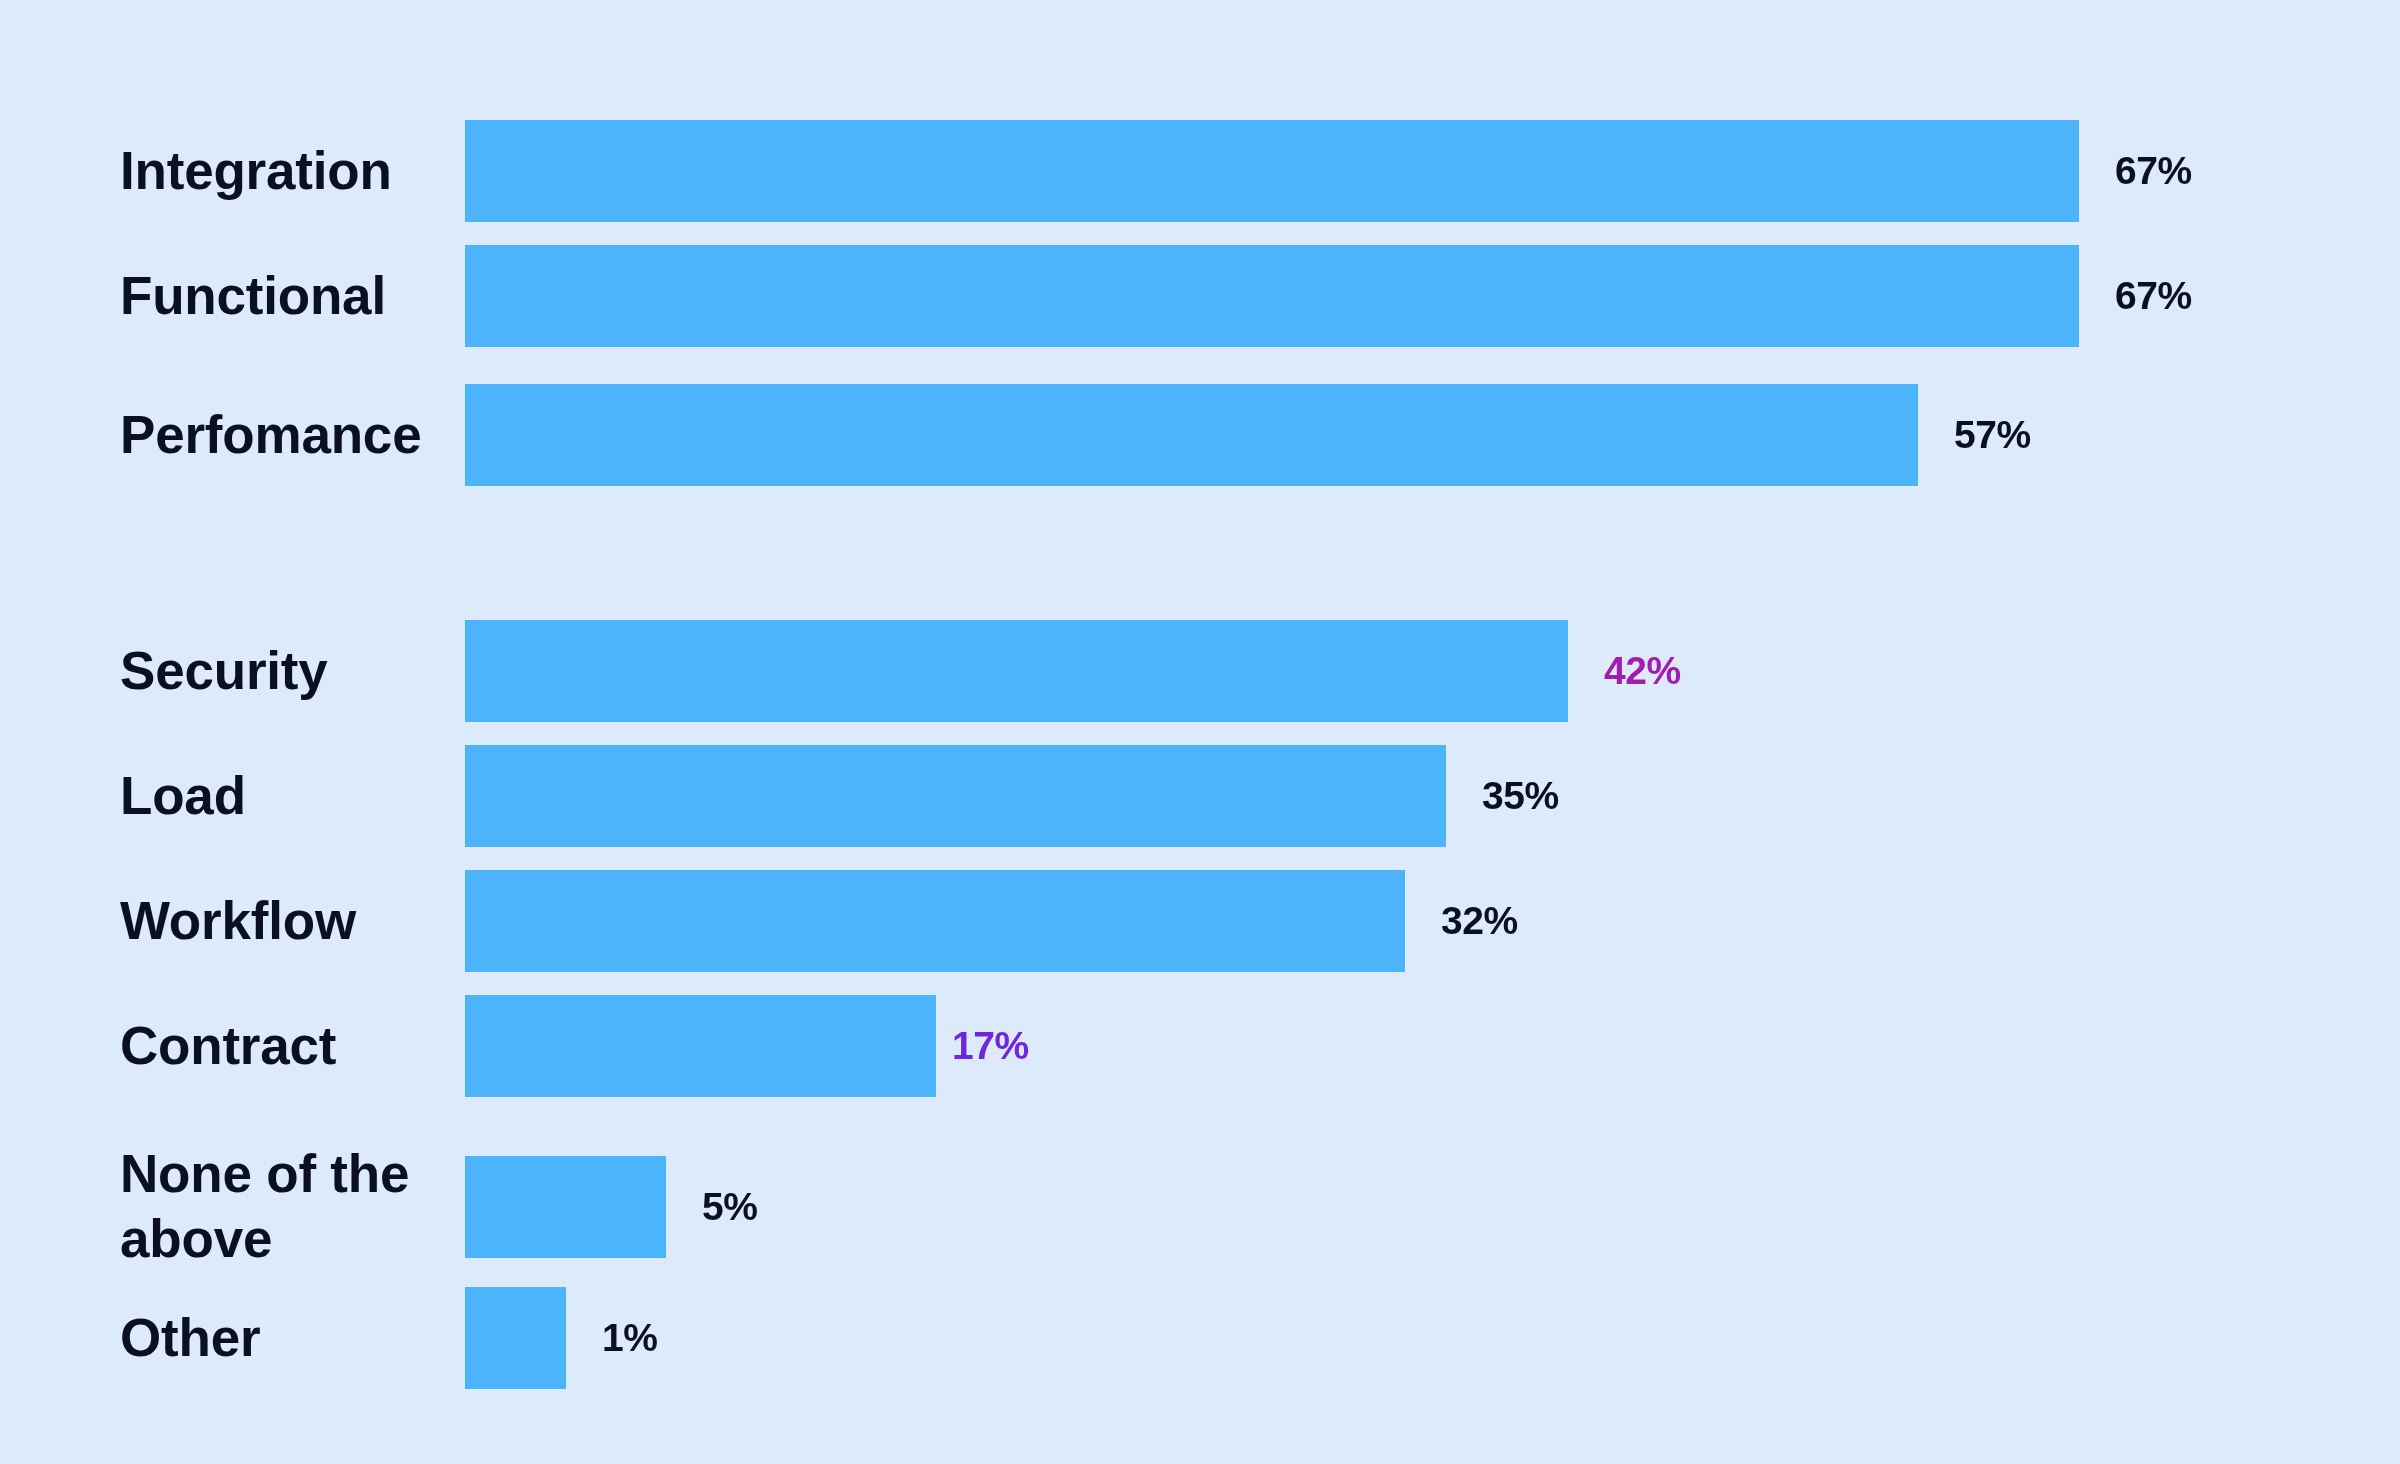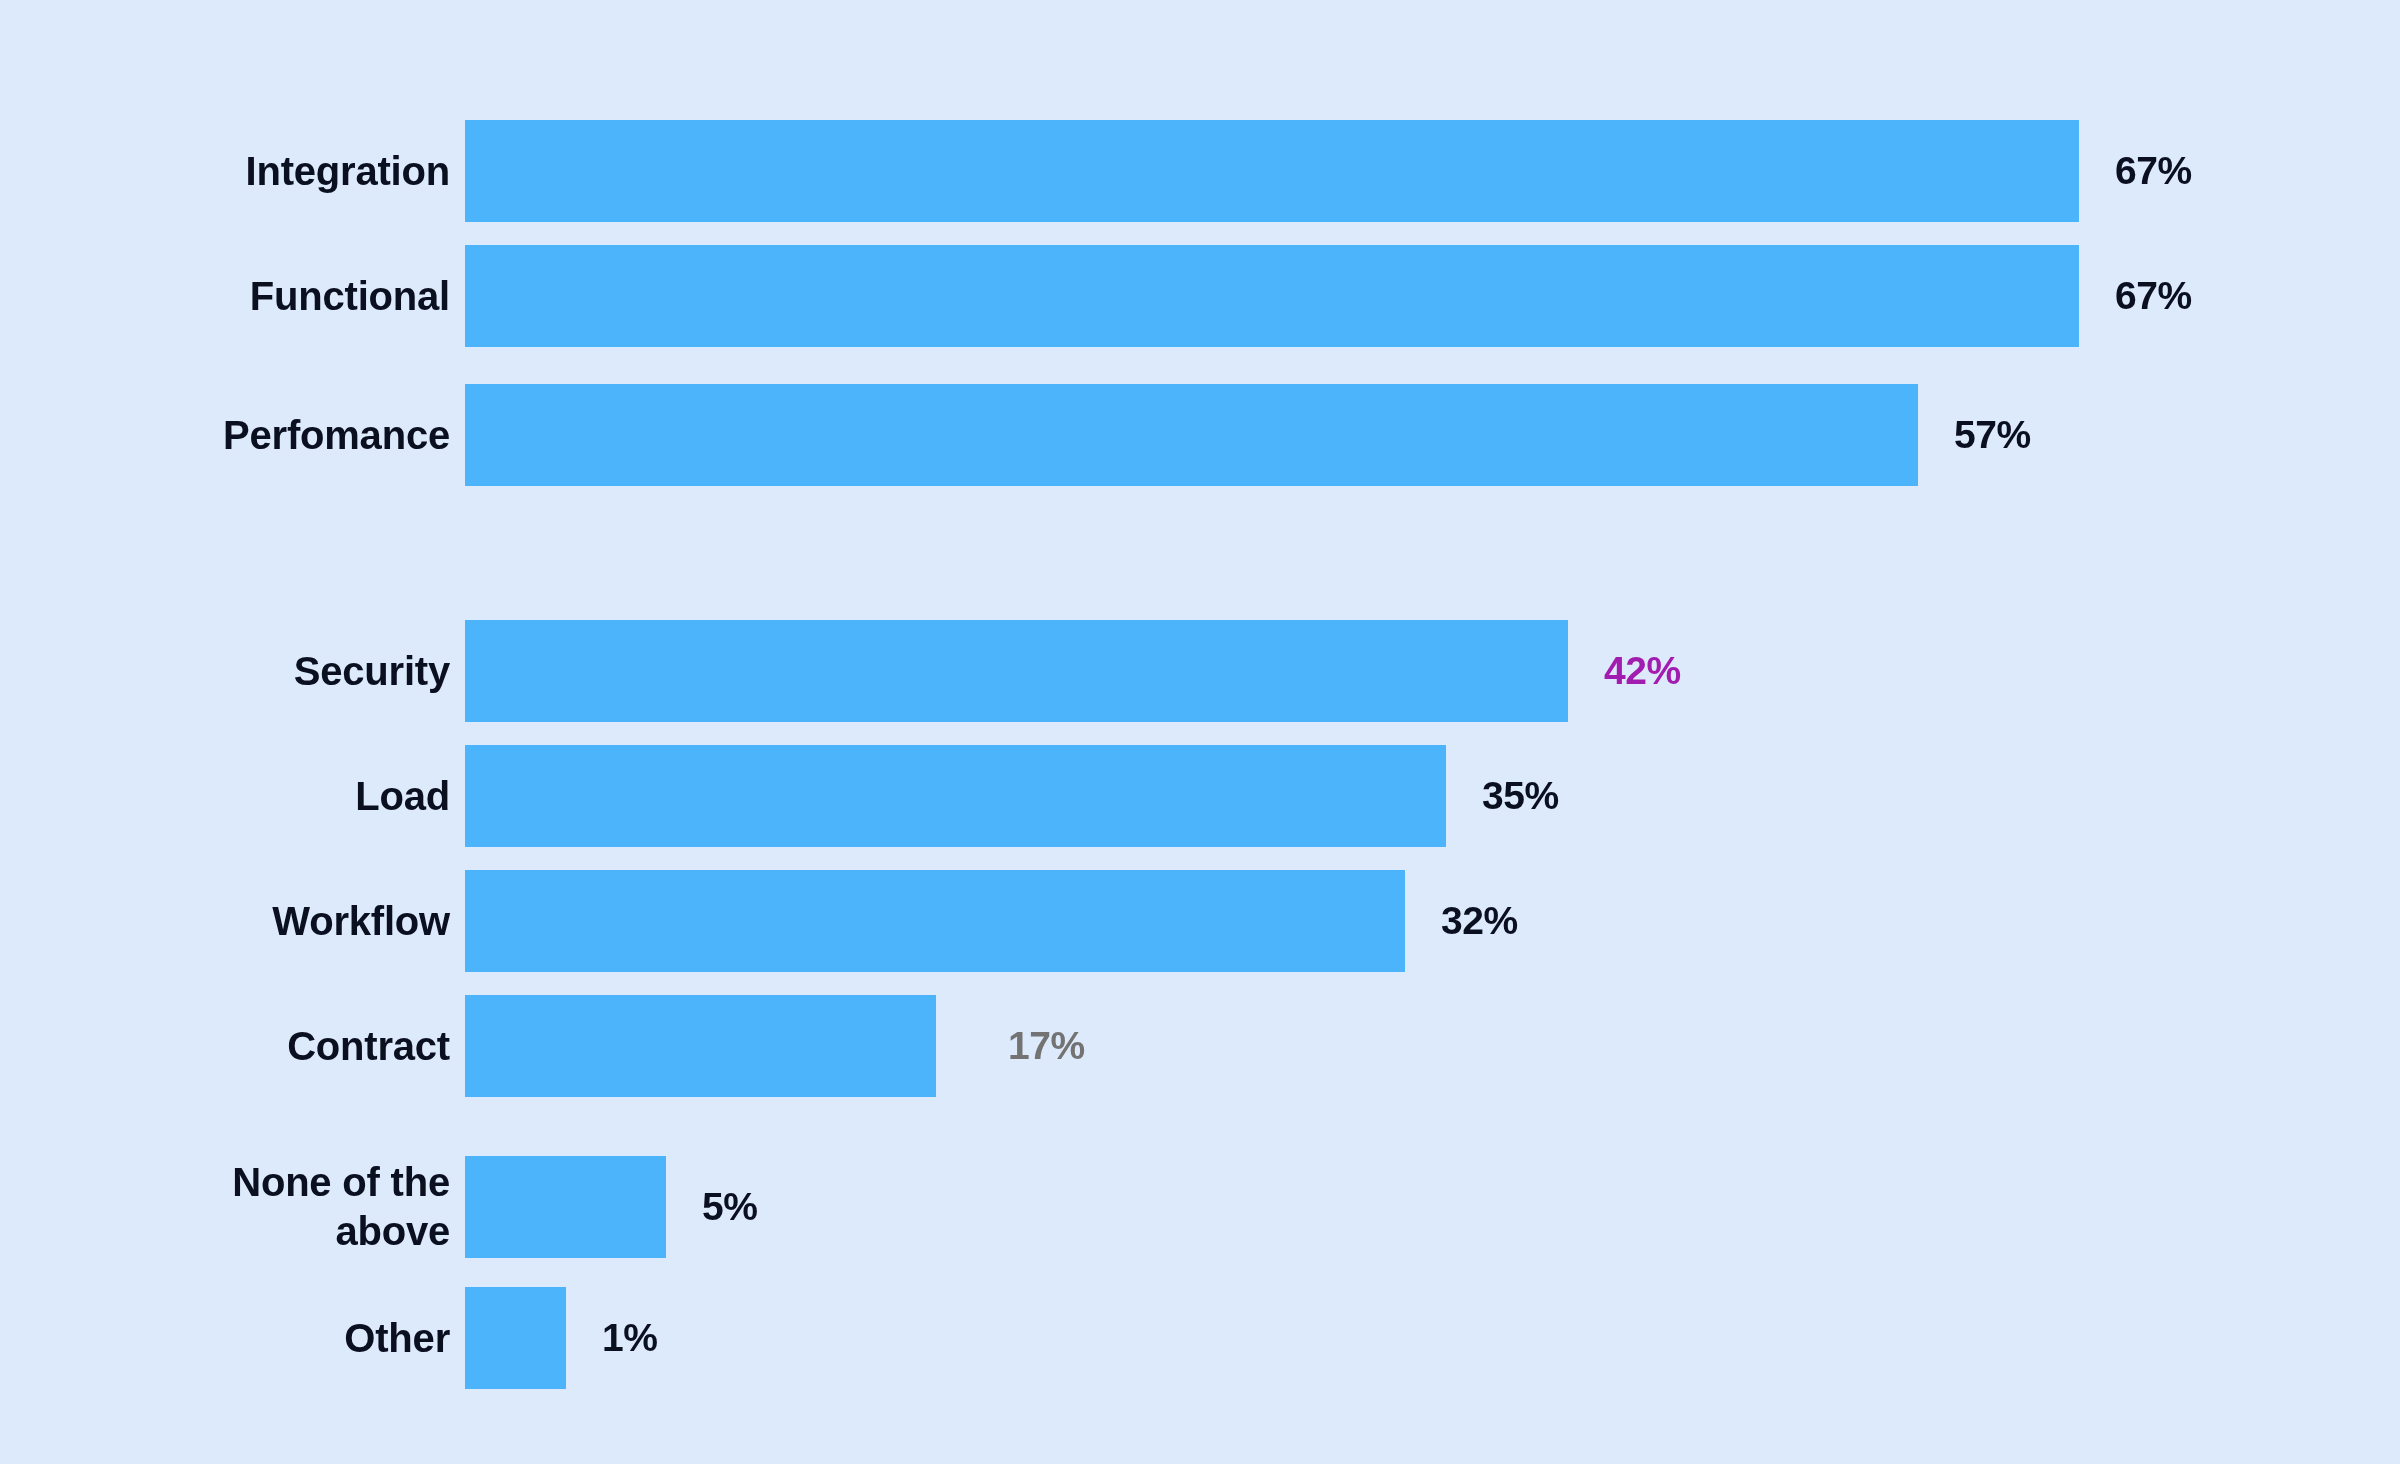--- a/index.html
+++ b/index.html
@@ -27,26 +27,26 @@
     height: 102px;
     width: 2400px;
   }
 
   .bar-label {
     position: absolute;
     left: 120px;
     width: 330px;
     top: 50%;
     transform: translateY(-50%);
-    font-size: 40px;
+    font-size: 53px;
     font-weight: 700;
     color: #0b1020;
     line-height: 1.22;
     letter-spacing: -0.2px;
-    text-align: right;
+    text-align: left;
   }
 
   .bar-track {
     position: absolute;
     left: 465px;
     top: 0;
     height: 102px;
   }
 
   .bar-fill {
@@ -109,21 +109,21 @@
       <div class="bar-track" style="left: 465px;">
         <div class="bar-fill" style="width: 940px; background: rgb(75, 180, 250);"></div>
       </div>
       <div class="bar-value" style="left: 1441px; color: rgb(11, 16, 32);">32%</div>
     </div>
     <div class="bar-row" style="top: 995px;">
       <div class="bar-label">Contract</div>
       <div class="bar-track" style="left: 465px;">
         <div class="bar-fill" style="width: 471px; background: rgb(75, 180, 250);"></div>
       </div>
-      <div class="bar-value" style="left: 1008px; color: #737373; text-align: center;">17%</div>
+      <div class="bar-value" style="left: 952px; color: #6d28d9; text-align: center;">17%</div>
     </div>
     <div class="bar-row" style="top: 1156px;">
       <div class="bar-label">None of the above</div>
       <div class="bar-track" style="left: 465px;">
         <div class="bar-fill" style="width: 201px; background: rgb(75, 180, 250);"></div>
       </div>
       <div class="bar-value" style="left: 702px; color: rgb(11, 16, 32);">5%</div>
     </div>
     <div class="bar-row" style="top: 1287px;">
       <div class="bar-label">Other</div>

